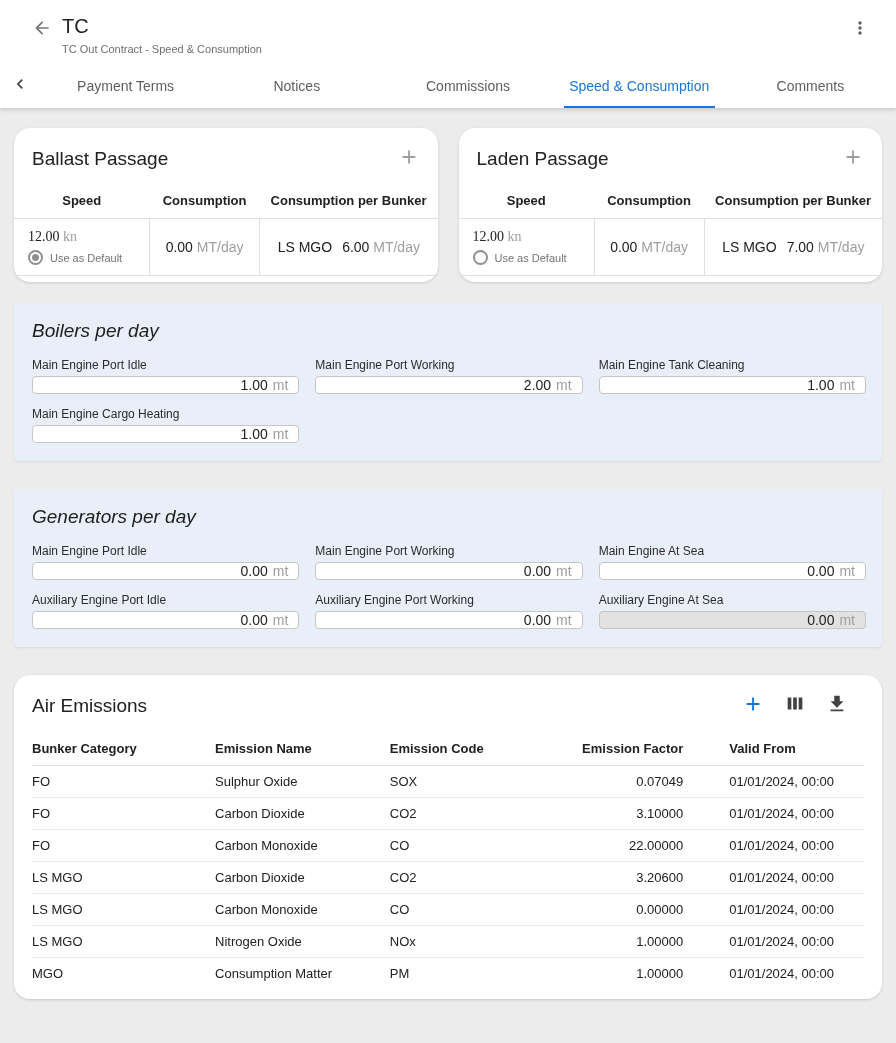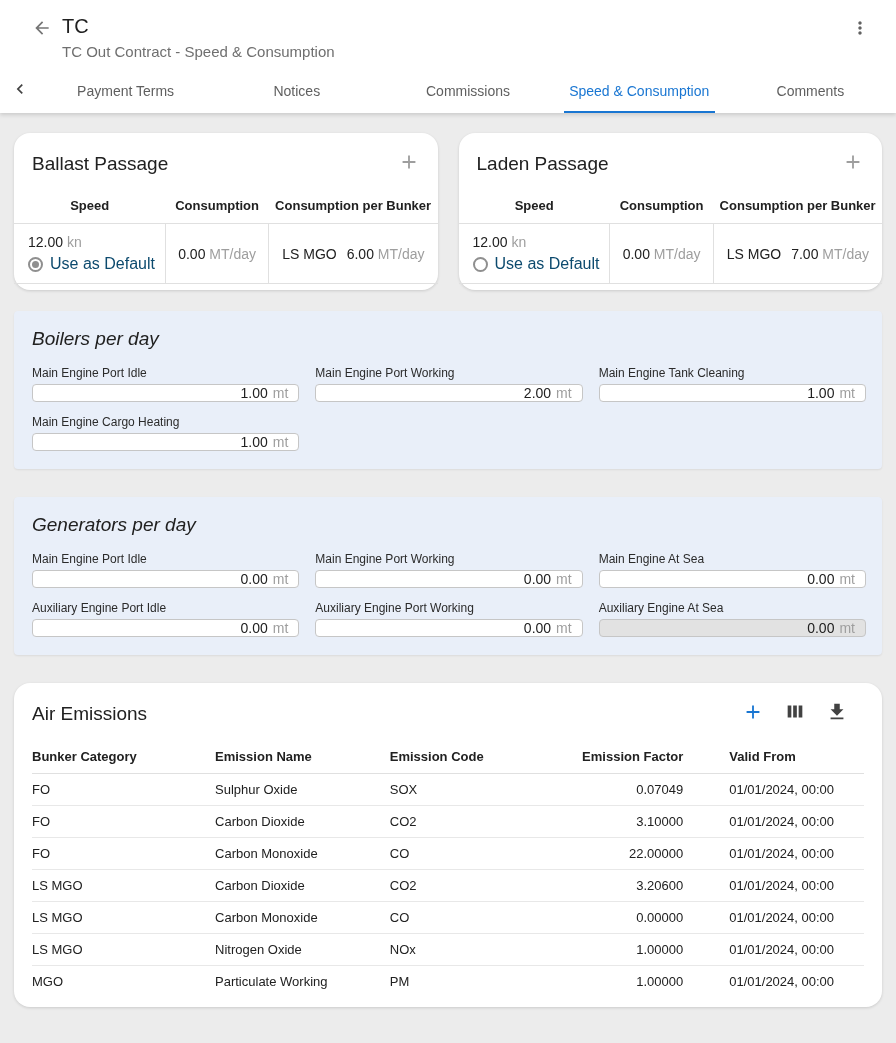--- a/index.html
+++ b/index.html
@@ -12,21 +12,21 @@
   }
 
   
   .top-block { background: #fff; box-shadow: 0 2px 4px rgba(0,0,0,0.14); position: relative; z-index: 5; }
 
   .app-header { display: flex; align-items: flex-start; padding: 14px 16px 8px 16px; }
   .icon-btn { background: none; border: none; cursor: pointer; display: flex; align-items: center; justify-content: center; padding: 2px; }
   .back-btn { margin: 2px 8px 0 14px; }
   .header-titles { flex: 1; }
   .page-title { font-size: 20px; font-weight: 500; color: #212121; line-height: 24px; }
-  .page-subtitle { font-size: 15px; color: #6f6f6f; margin-top: 5px; }
+  .page-subtitle { font-size: 11px; color: #6f6f6f; margin-top: 5px; }
   .kebab-btn { margin: 2px 8px 0 0; }
 
   .tab-bar { display: flex; align-items: stretch; height: 45px; }
   .tab-chevron { width: 40px; flex: none; }
   .tabs { flex: 1; display: flex; }
   .tab {
     flex: 1; background: none; border: none; cursor: pointer;
     font-family: "Liberation Sans", sans-serif;
     font-size: 14px; color: #5f5f5f; position: relative;
   }
@@ -53,32 +53,32 @@
     text-align: center; padding: 8px 4px 10px 4px;
   }
   .passage-table th.col-speed { width: 32%; }
   .passage-table th.col-cons  { width: 26%; }
   .passage-table th.col-bunk  { width: 42%; }
   .passage-table td { border-top: 1px solid #e0e0e0; padding: 10px 10px; vertical-align: middle; }
   .passage-table tr:last-child td { border-bottom: 1px solid #e0e0e0; }
   .passage-table td + td { border-left: 1px solid #e0e0e0; }
 
   .speed-cell { padding-left: 14px !important; }
-  .speed-line { font-size: 14px; margin-bottom: 5px; }
+  .speed-line { font-size: 14px; margin-bottom: 5px; font-family: Liberation Serif, serif; }
   .unit { color: #9e9e9e; }
   .radio-line { display: flex; align-items: center; gap: 7px; cursor: pointer; }
   .radio {
     width: 15px; height: 15px; border: 2px solid #8f8f8f; border-radius: 50%;
     position: relative; flex: none; display: inline-block;
   }
   .radio.selected::after {
     content: ""; position: absolute; left: 2px; top: 2px; right: 2px; bottom: 2px;
     border-radius: 50%; background: #8f8f8f;
   }
-  .radio-label { font-size: 16px; color: #0c4a6e; white-space: nowrap; }
+  .radio-label { font-size: 11px; color: #737373; white-space: nowrap; }
 
   .cons-cell { text-align: center; font-size: 14px; white-space: nowrap; }
   .bunker-cell { text-align: center; font-size: 14px; white-space: nowrap; }
   .bunker-cell .grade { margin-right: 10px; }
 
   
   .blue-card {
     background: #e9eff9; border-radius: 4px; padding: 17px 16px 18px 18px;
     margin-bottom: 28px; box-shadow: 0 1px 2px rgba(0,0,0,0.08);
   }
@@ -402,21 +402,21 @@
         </tr>
         <tr>
           <td class="col-cat">LS MGO</td>
           <td class="col-name">Nitrogen Oxide</td>
           <td class="col-code">NOx</td>
           <td class="col-factor">1.00000</td>
           <td class="col-valid">01/01/2024, 00:00</td>
         </tr>
         <tr>
           <td class="col-cat">MGO</td>
-          <td class="col-name">Particulate Working</td>
+          <td class="col-name">Consumption Matter</td>
           <td class="col-code">PM</td>
           <td class="col-factor">1.00000</td>
           <td class="col-valid">01/01/2024, 00:00</td>
         </tr>
       </tbody>
     </table>
   </section>
 
 </main>
 

